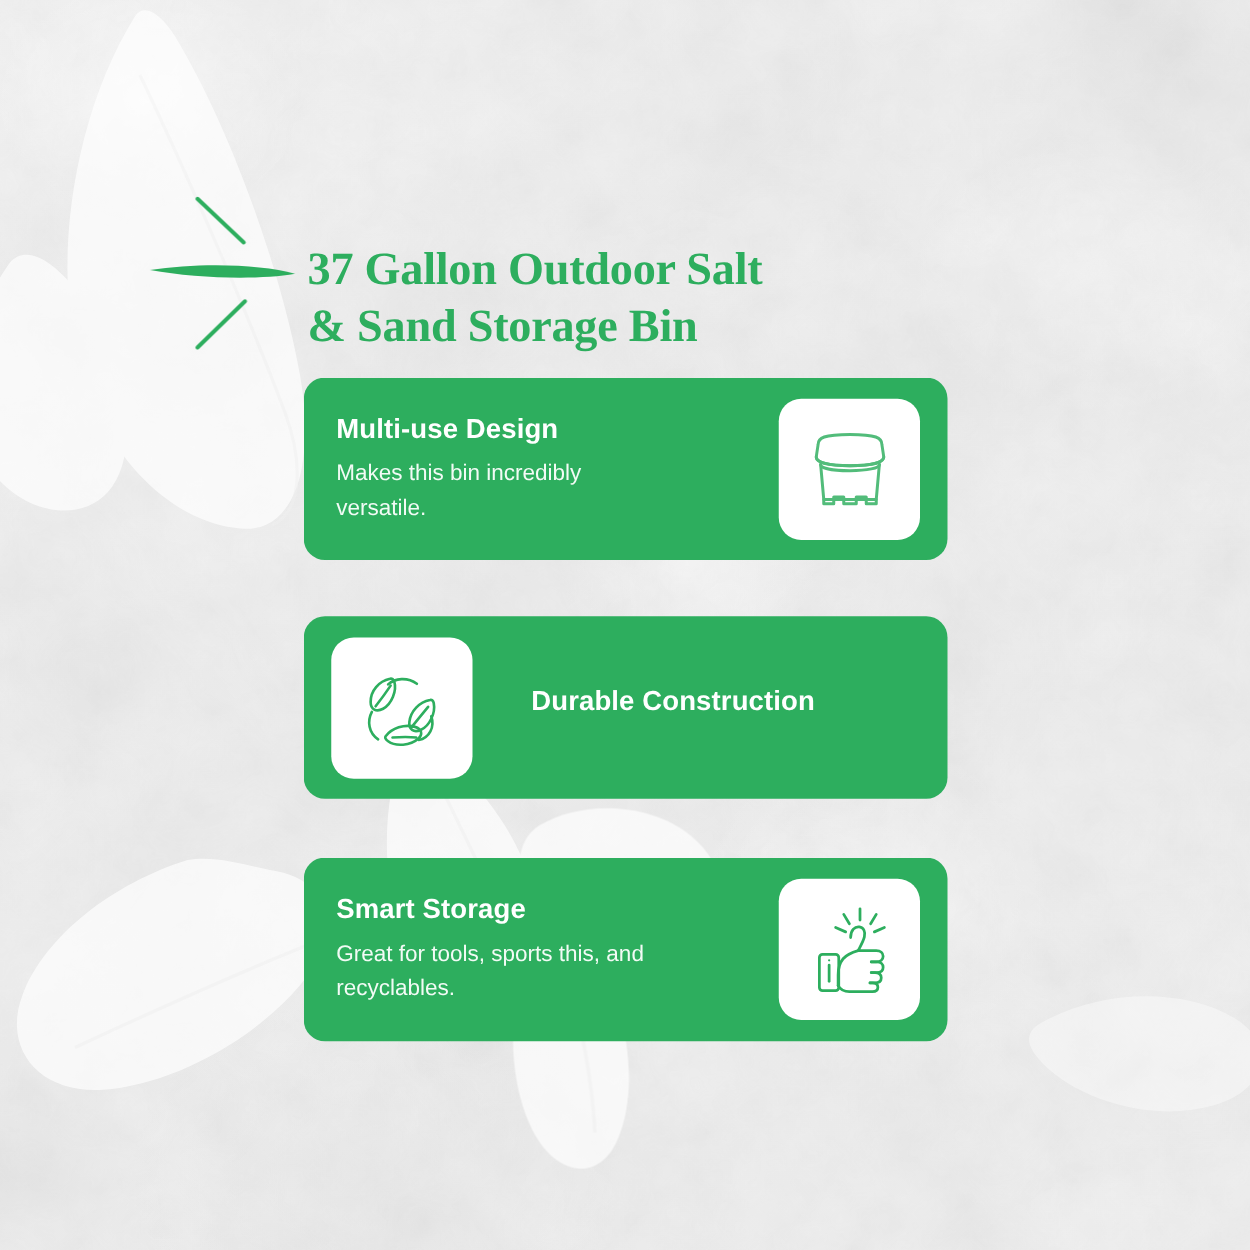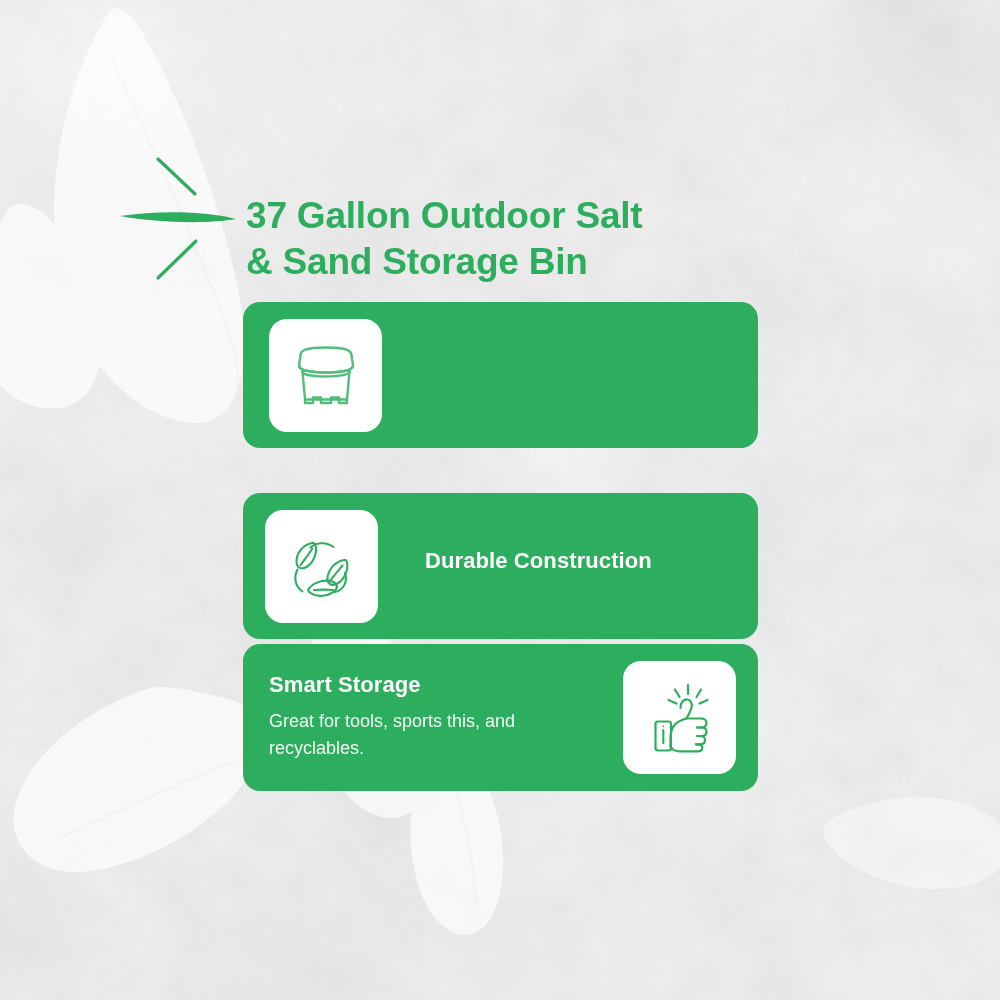--- a/index.html
+++ b/index.html
@@ -58,36 +58,37 @@
     position: absolute;
     left: 246px;
     top: 168px;
     width: 560px;
     font-size: 37px;
     font-weight: bold;
     line-height: 1.26;
     letter-spacing: -0.2px;
     color: #2dae5e;
     white-space: pre-line;
+    font-family: Liberation Serif, serif;
   }
 
   
   .card {
     position: absolute;
     left: 243px;
     width: 515px;
     background: #2dae5e;
     border-radius: 17px;
     display: flex;
     align-items: center;
     box-sizing: border-box;
   }
   #card-0 { top: 302px; height: 146px; padding: 0 22px 0 26px; }
   #card-1 { top: 493px; height: 146px; padding: 0 26px 0 22px; flex-direction: row; gap: 24px; }
-  #card-2 { top: 644px; height: 147px; padding: 0 22px 0 26px; align-items: center; }
+  #card-2 { top: 686px; height: 147px; padding: 0 22px 0 26px; align-items: center; }
 
   .card-text {
     flex: 1 1 auto;
     min-width: 0;
   }
   #card-1 .card-text { padding-left: 23px; }
 
   .card-heading {
     color: #ffffff;
     font-size: 22px;
@@ -168,20 +169,25 @@
   <svg id="leaf-accent" viewBox="0 0 130 150">
     <line x1="40" y1="19" x2="77" y2="54" stroke="#2dae5e" stroke-width="3.2" stroke-linecap="round"></line>
     <path d="M2 76 C 40 70, 90 71, 118 79 C 90 84, 40 83, 2 76 Z" fill="#2dae5e"></path>
     <line x1="40" y1="138" x2="78" y2="101" stroke="#2dae5e" stroke-width="3.2" stroke-linecap="round"></line>
   </svg>
 
   <h1 id="title">37 Gallon Outdoor Salt
 &amp; Sand Storage Bin</h1>
 
   <div class="card" id="card-0">
+    <div class="card-text">
+      <p class="card-heading">Multi-use Design</p>
+      <p class="card-body">Makes this bin incredibly
+versatile.</p>
+    </div>
     <div class="icon-tile">
       <svg width="78" height="78" viewBox="0 0 78 78">
         <g fill="none" stroke="#2dae5e" stroke-width="2.4" stroke-linejoin="round" stroke-linecap="round" opacity="0.82">
 
           <path d="M13.5 19.5 C 13.5 14.5, 18 11.5, 39 11.5 C 60 11.5, 64.5 14.5, 64.5 19.5 L 66 29.5 C 66 34, 56 36.5, 39 36.5 C 22 36.5, 12 34, 12 29.5 Z"></path>
 
           <path d="M12 29.5 C 12 34, 22 36.5, 39 36.5 C 56 36.5, 66 34, 66 29.5"></path>
 
           <path d="M15.5 35.5 L 18 63.5 L 60 63.5 L 62.5 35.5"></path>
 

